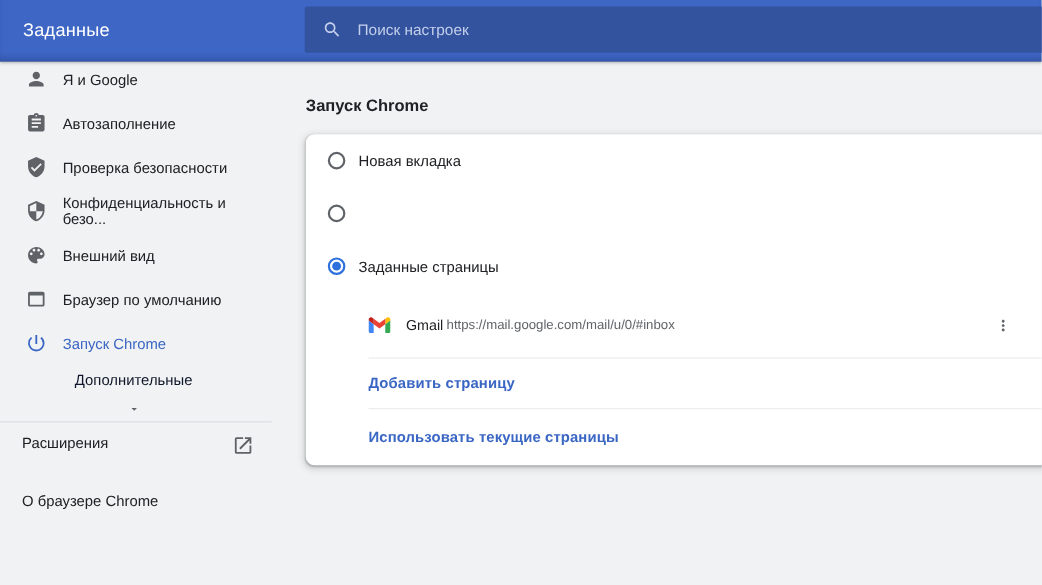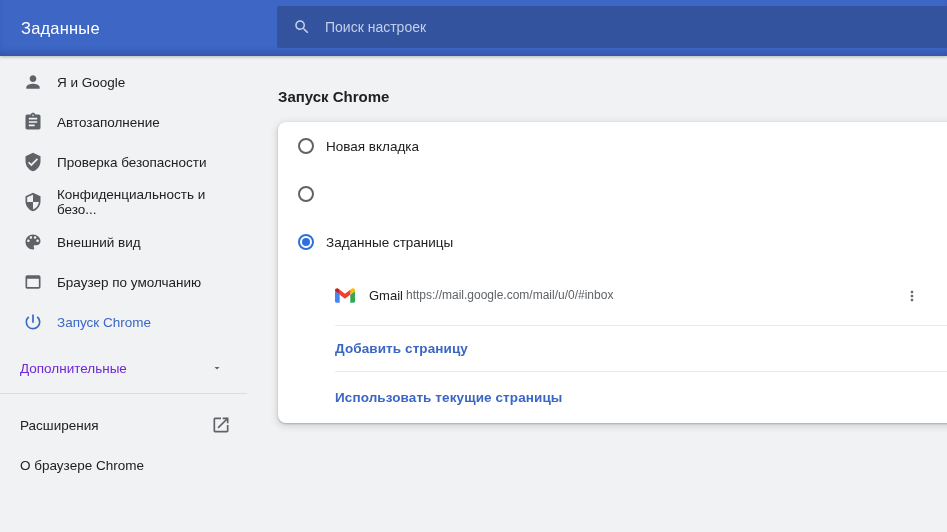--- a/index.html
+++ b/index.html
@@ -31,45 +31,45 @@
   }
   .search-box svg { width:18px; height:18px; margin-left:16px; flex:none; fill:#c3cfec; }
   .search-input {
     flex:1; margin-left:14px; border:none; outline:none; background:transparent;
     color:#fff; font-size:14px; font-family:"Liberation Sans", sans-serif;
   }
   .search-input::placeholder { color:#c3cfec; opacity:1; }
 
   
   .sidebar {
-    position:absolute; top:62px; left:0; width:247px; bottom:0;
+    position:absolute; top:52px; left:0; width:247px; bottom:0;
     padding-top:0;
   }
   .nav-item {
     height:40px; display:flex; align-items:center;
     padding-left:23px; cursor:pointer;
     font-size:13.5px; color:var(--text, #202124);
   }
   .nav-item svg { width:20px; height:20px; fill:var(--icon-gray, #5f6368); flex:none; margin-right:14px; }
   .nav-item.active { color:var(--accent, #3a66c4); }
   .nav-item.active svg { fill:var(--accent, #3a66c4); }
 
   .advanced-row {
     height:40px; margin-top:6px;
     display:flex; align-items:center; justify-content:space-between;
     padding:0 24px 0 20px; cursor:pointer;
-    font-size:13.5px; color:#6d28d9;
+    font-size:13.5px; color:#0f172a;flex-direction:column;
   }
   .advanced-row svg { width:12px; height:12px; fill:#5f6368; }
 
   .sidebar-divider { height:1px; background:#dadce0; margin-top:5px; }
 
   .extensions-row {
     height:40px; margin-top:11px;
-    display:flex; align-items:center; justify-content:space-between;
+    display:flex; align-items:flex-start; justify-content:space-between;
     padding:0 16px 0 20px; cursor:pointer;
     font-size:13.5px; color:var(--text, #202124);
   }
   .extensions-row svg { width:20px; height:20px; fill:#5f6368; }
 
   .about-row {
     height:40px; display:flex; align-items:center;
     padding-left:20px; cursor:pointer;
     font-size:13.5px; color:var(--text, #202124);
   }

